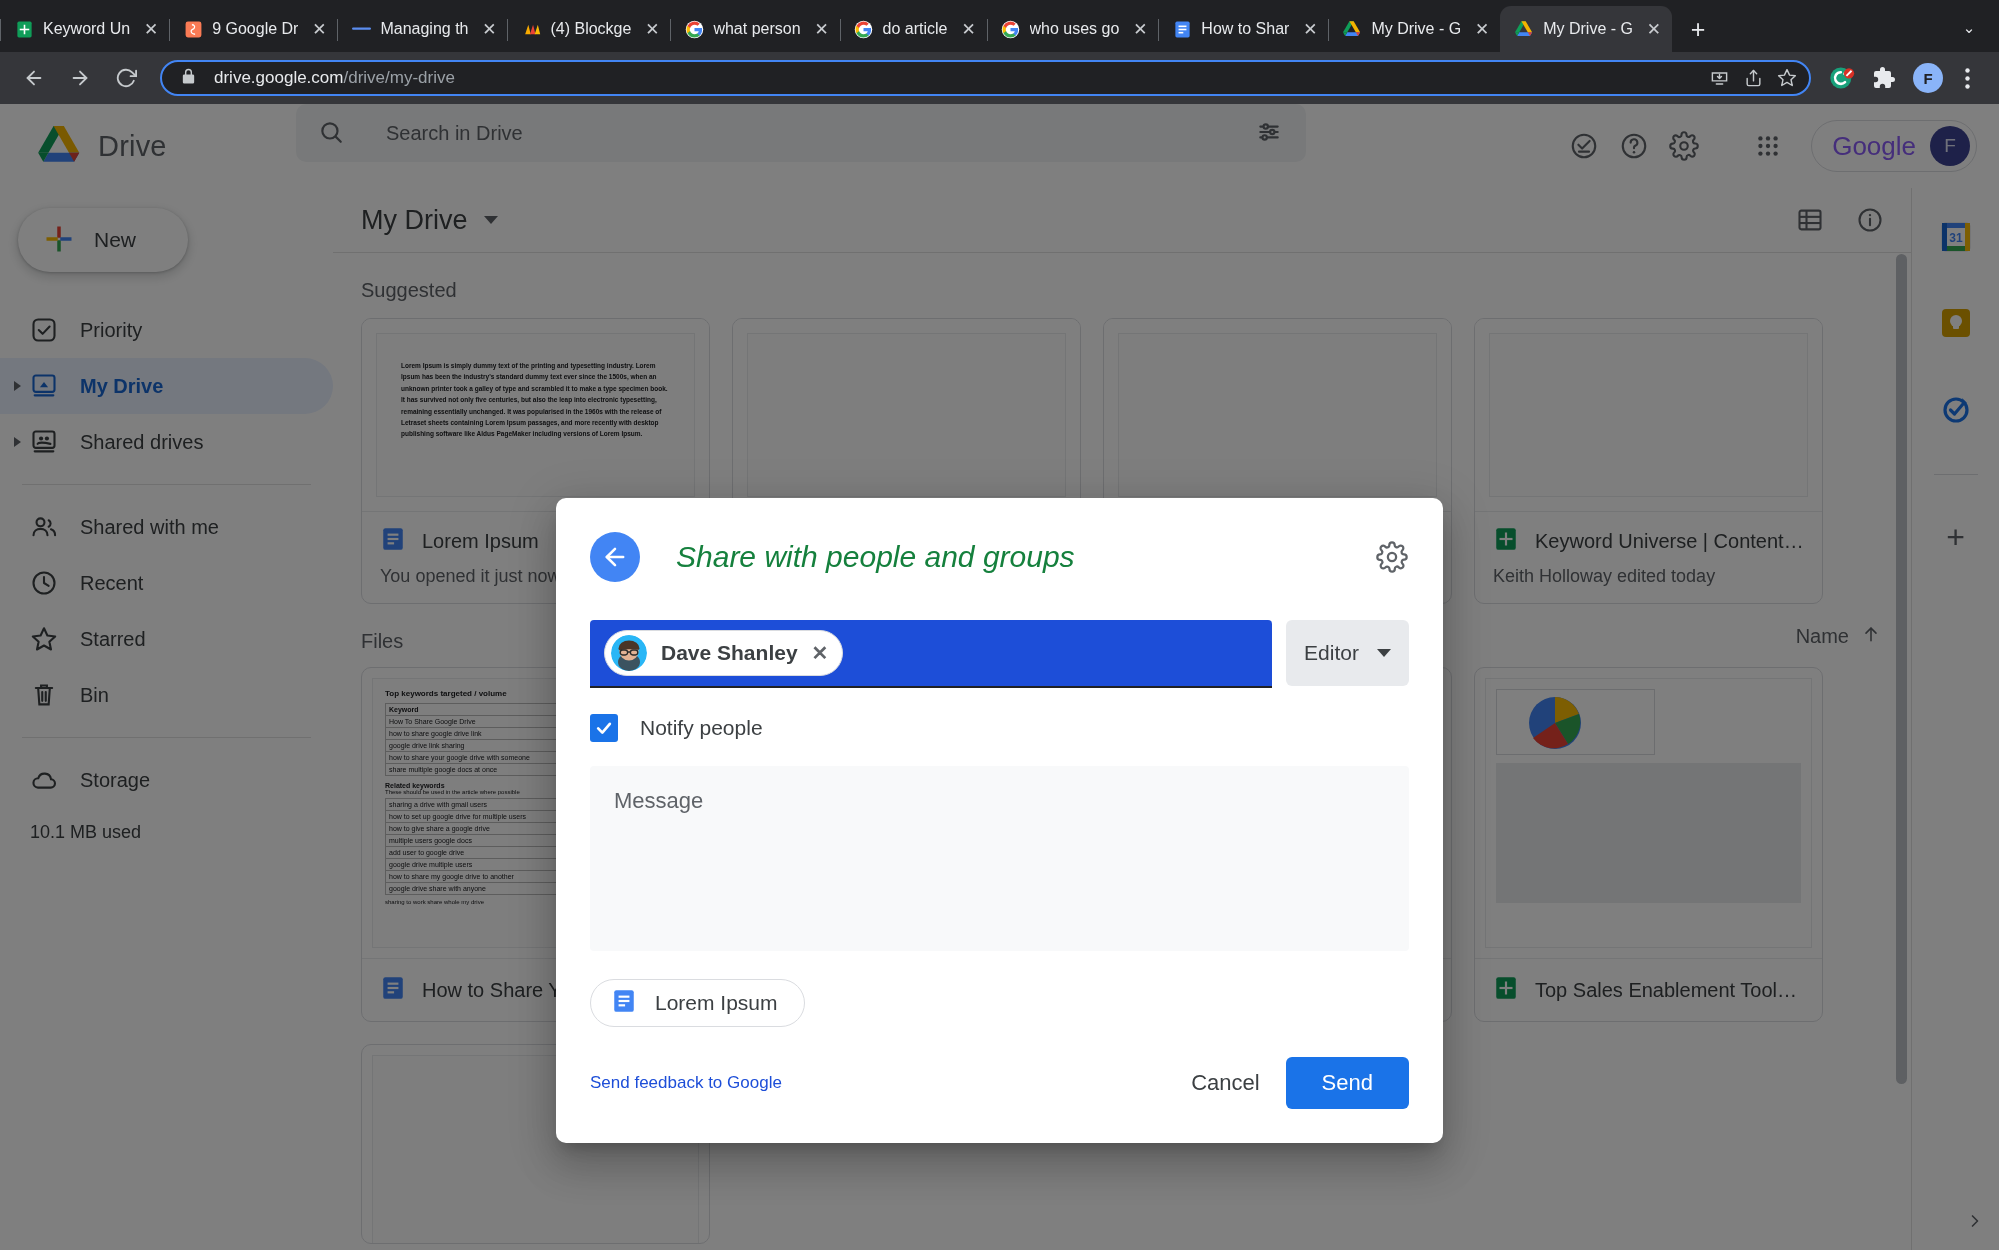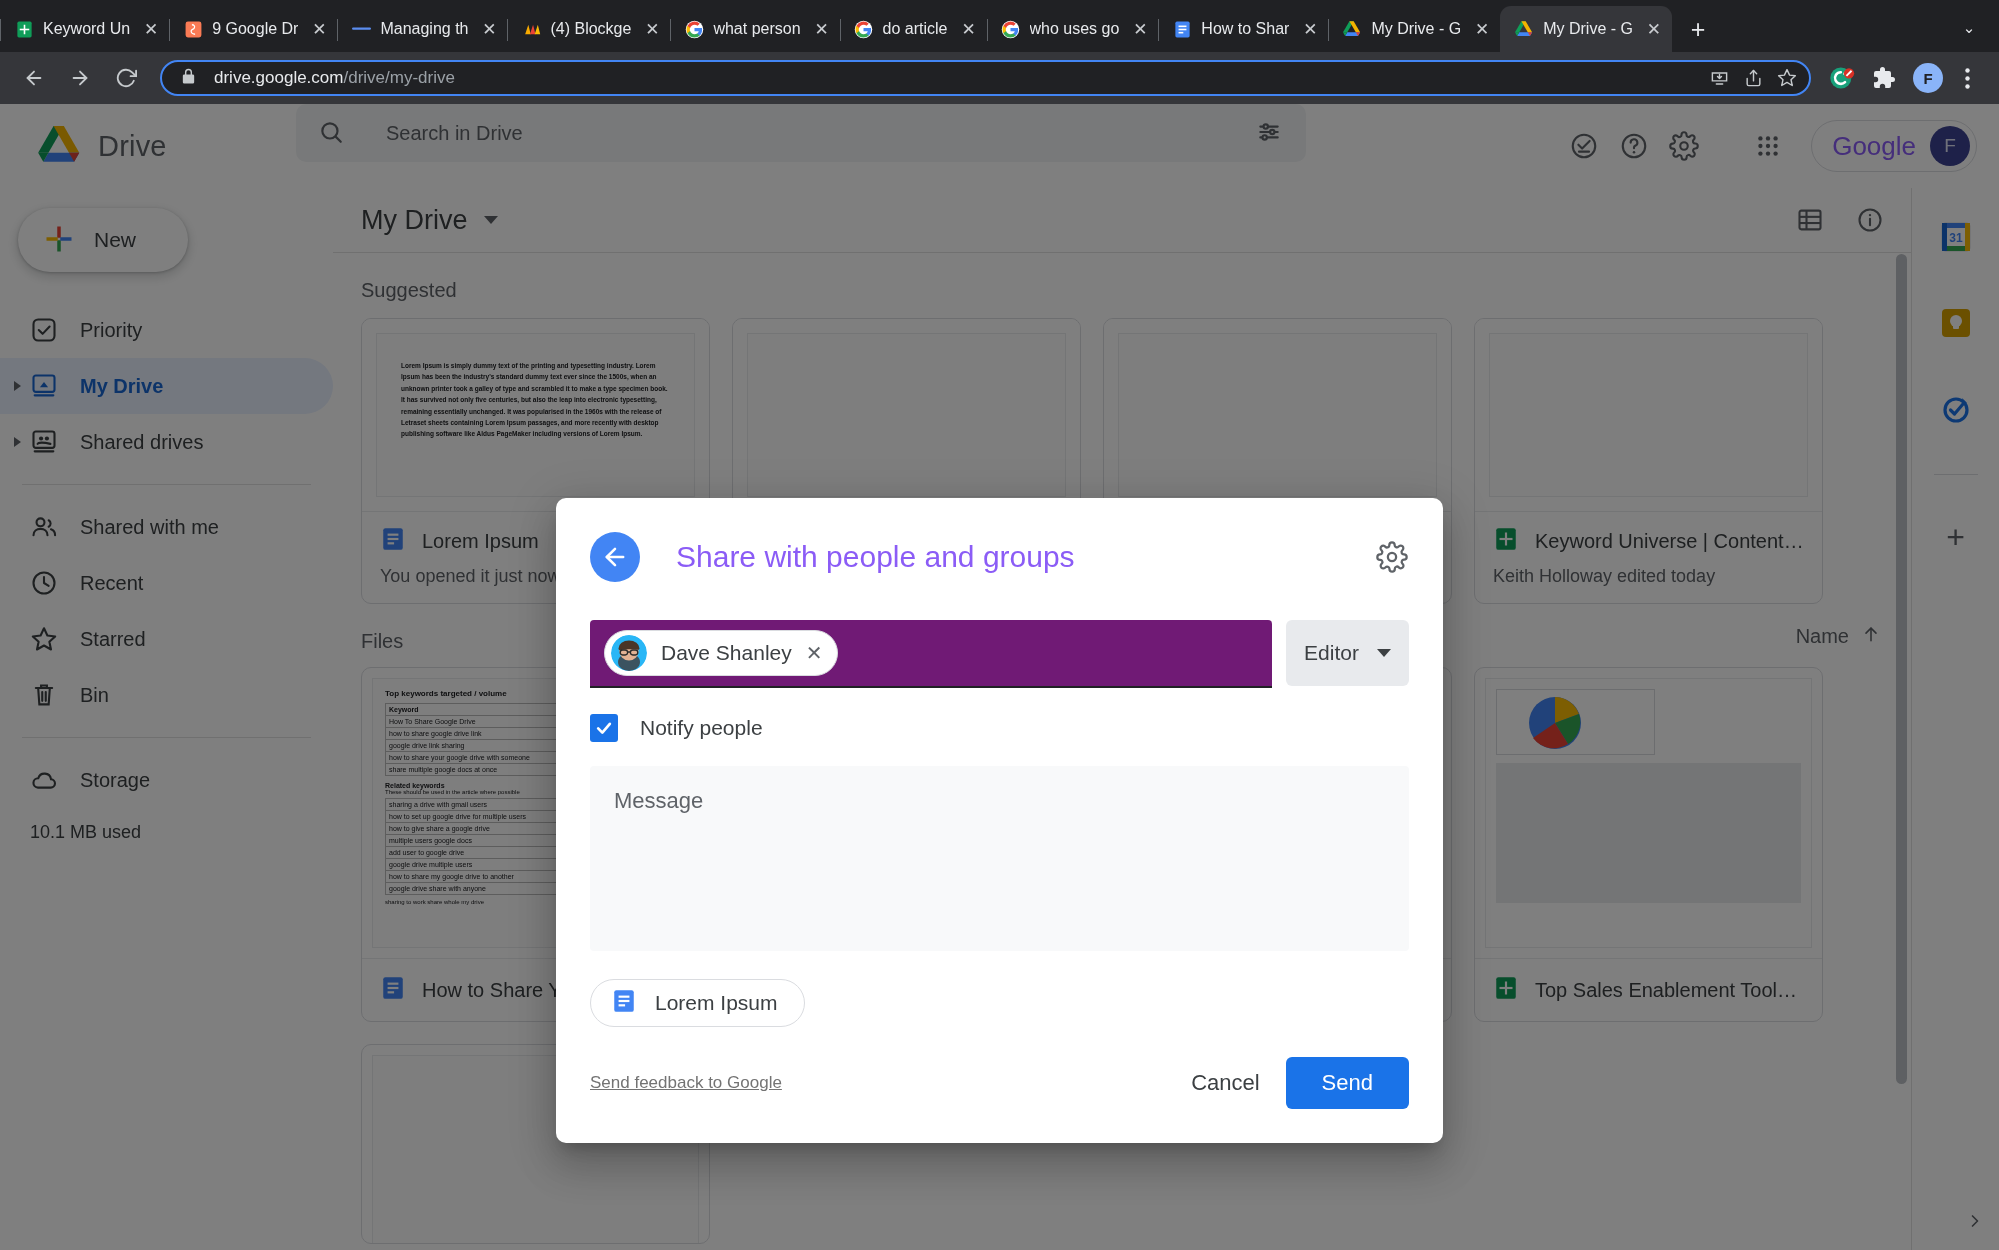--- a/index.html
+++ b/index.html
@@ -184,27 +184,27 @@
     position: absolute; left: 556px; top: 394px; width: 887px;
     background: #fff; border-radius: 10px; z-index: 60;
     box-shadow: 0 11px 15px -7px rgba(0,0,0,.2), 0 24px 38px 3px rgba(0,0,0,.14), 0 9px 46px 8px rgba(0,0,0,.12);
     padding: 34px 0 0;
   }
   .dlg-head { display: flex; align-items: center; padding: 0 34px 0 34px; }
   .back-circle {
     width: 50px; height: 50px; border-radius: 50%; background: #4285f4;
     display: flex; align-items: center; justify-content: center; flex: none; cursor: pointer;
   }
-  .dlg-title { font-size: 30px; color: #8b5cf6; margin-left: 36px; }
+  .dlg-title { font-size: 30px; color: #15803d; margin-left: 36px; font-style: italic; }
   .dlg-gear { margin-left: auto; width: 34px; height: 34px; color: #5f6368; display:flex;align-items:center;justify-content:center; cursor:pointer; }
 
   .dlg-row { display: flex; align-items: flex-start; gap: 14px; padding: 38px 34px 0; }
   .chip-field {
-    flex: 1; background: #701a75; border-bottom: 2px solid #202124; border-radius: 4px 4px 0 0;
-    min-height: 66px; display: flex; align-items: flex-start; padding: 10px 14px;
+    flex: 1; background: #1d4ed8; border-bottom: 2px solid #202124; border-radius: 4px 4px 0 0;
+    min-height: 66px; display: flex; align-items: flex-start; padding: 10px 14px; font-weight: bold;
   }
   .chip {
     display: inline-flex; align-items: center; gap: 14px; height: 46px;
     border: 1px solid #dadce0; border-radius: 23px; background: #fff; padding: 0 14px 0 6px;
   }
   .chip-av { width: 36px; height: 36px; border-radius: 50%; overflow: hidden; flex: none; }
   .chip-name { font-size: 21px; color: #3c4043; }
   .chip-x { color: #5f6368; font-size: 20px; cursor: pointer; }
   .role-select {
     width: 123px; height: 66px; background: #e8eaed; border-radius: 6px;
@@ -221,21 +221,21 @@
     margin: 24px 34px 0; background: #f8f9fa; border-radius: 4px;
     height: 185px; padding: 22px 24px; font-size: 22px; color: #5f6368; cursor: text;
   }
   .filechip-row { padding: 28px 34px 0; }
   .filechip {
     display: inline-flex; align-items: center; gap: 18px; height: 48px;
     border: 1px solid #dadce0; border-radius: 24px; padding: 0 26px 0 20px; background: #fff;
   }
   .filechip-name { font-size: 21px; color: #3c4043; }
   .dlg-foot { display: flex; align-items: center; padding: 30px 34px 34px; }
-  .feedback { font-size: 17px; color: #737373; text-decoration: underline; cursor: pointer; }
+  .feedback { font-size: 17px; color: #1d4ed8; cursor: pointer; }
   .foot-right { margin-left: auto; display: flex; align-items: center; gap: 26px; }
   .cancel-btn { background: none; border: none; font-size: 22px; color: #3c4043; cursor: pointer; font-family: "Liberation Sans", sans-serif; }
   .send-btn {
     background: #1a73e8; color: #fff; border: none; border-radius: 6px;
     height: 52px; padding: 0 36px; font-size: 22px; cursor: pointer;
     font-family: "Liberation Sans", sans-serif;
   }
 </style>
 </head>
 <body>

